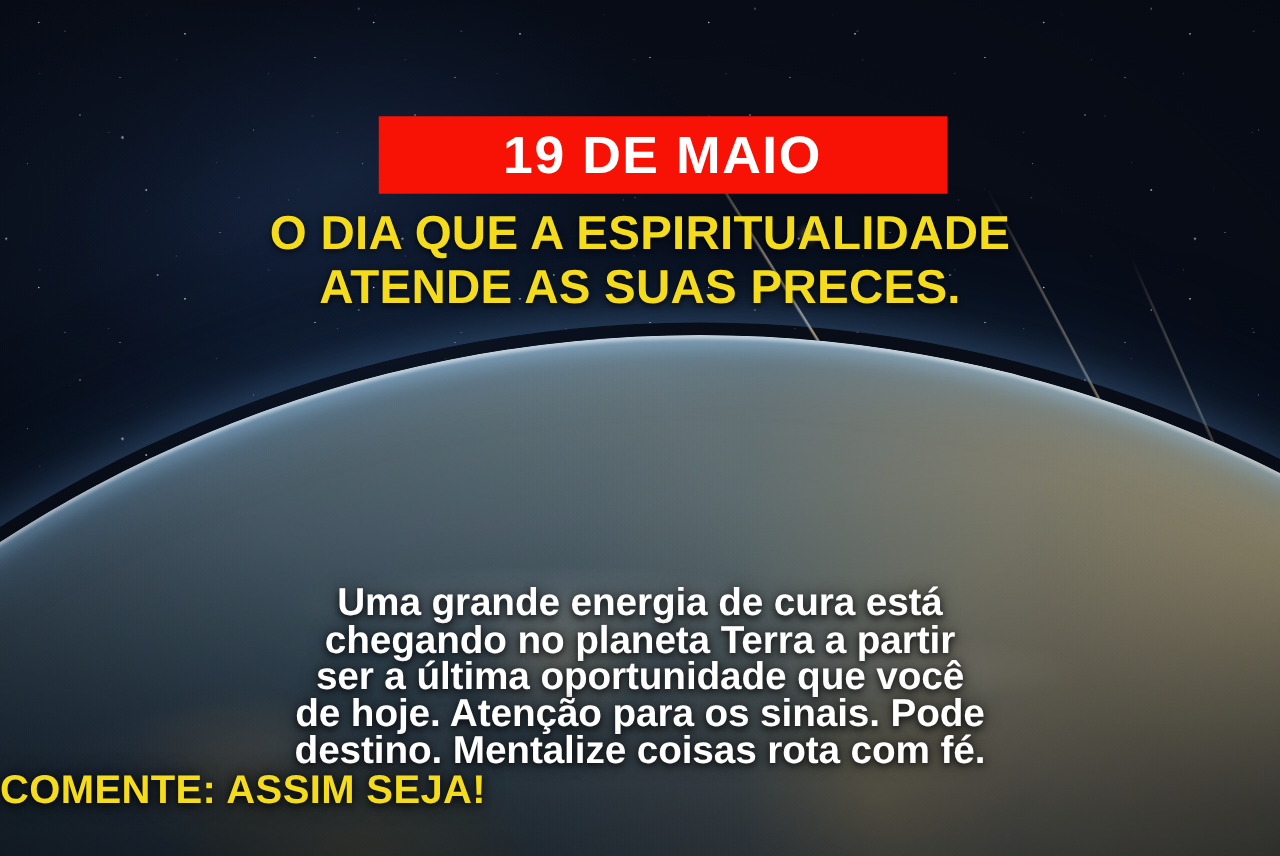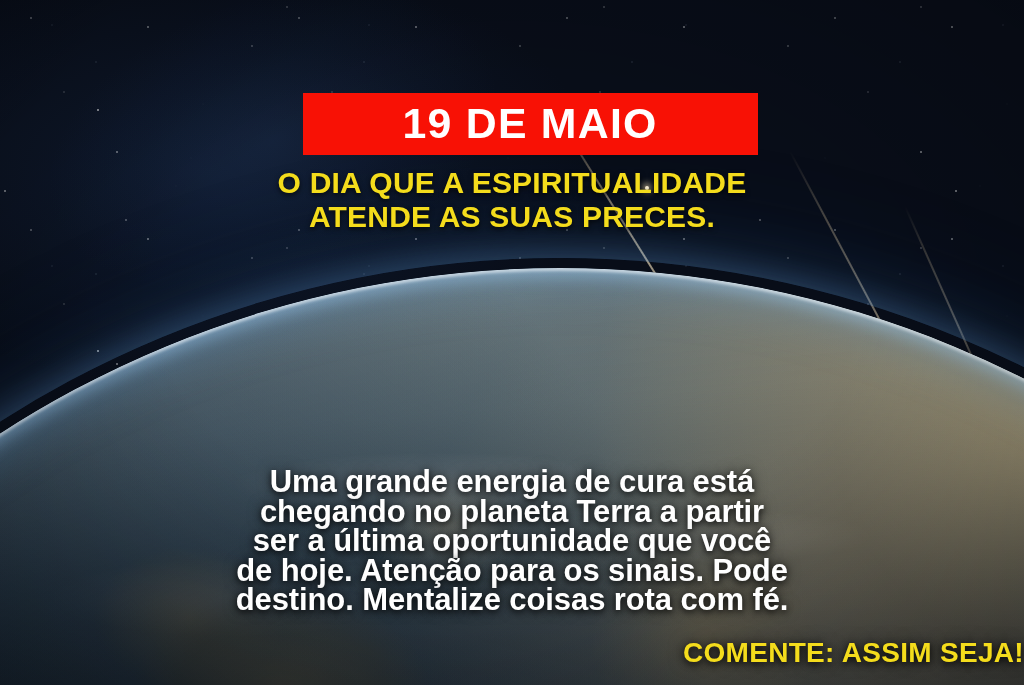--- a/index.html
+++ b/index.html
@@ -238,21 +238,21 @@
     transform: scaleX(1.02);
   }
 
   .headline {
     position: absolute;
     left: 0;
     top: 166px;
     width: 1024px;
     text-align: center;
     color: #f4dc1c;
-    font-size: 30px;
+    font-size: 38px;
     font-weight: 700;
     line-height: 1.12;
     letter-spacing: 0.2px;
     text-shadow: 0 2px 5px rgba(0,0,0,0.72);
   }
   .headline-line { display: block; white-space: nowrap; }
 
   .body-copy {
     position: absolute;
     left: 50px;
@@ -267,28 +267,27 @@
     text-shadow: 0 2px 6px rgba(0,0,0,0.80), 0 0 14px rgba(0,0,0,0.55);
     margin-top: 21px;
   }
   .body-line { display: block; white-space: nowrap; }
 
   .cta {
     position: absolute;
     left: 0;
     top: 613px;
     width: 1024px;
-    text-align: right;
+    text-align: left;
     color: #f4dc1c;
-    font-size: 28px;
+    font-size: 32px;
     font-weight: 700;
     letter-spacing: 0.3px;
     white-space: nowrap;
     text-shadow: 0 2px 7px rgba(0,0,0,0.85), 0 0 16px rgba(0,0,0,0.6);
-    margin-top: 24px;
   }
 
   
   .vignette {
     position: absolute;
     inset: 0;
     z-index: 5;
     pointer-events: none;
     background:
       radial-gradient(ellipse 85% 80% at 50% 45%, rgba(0,0,0,0) 40%, rgba(0,0,0,0.30) 100%);

